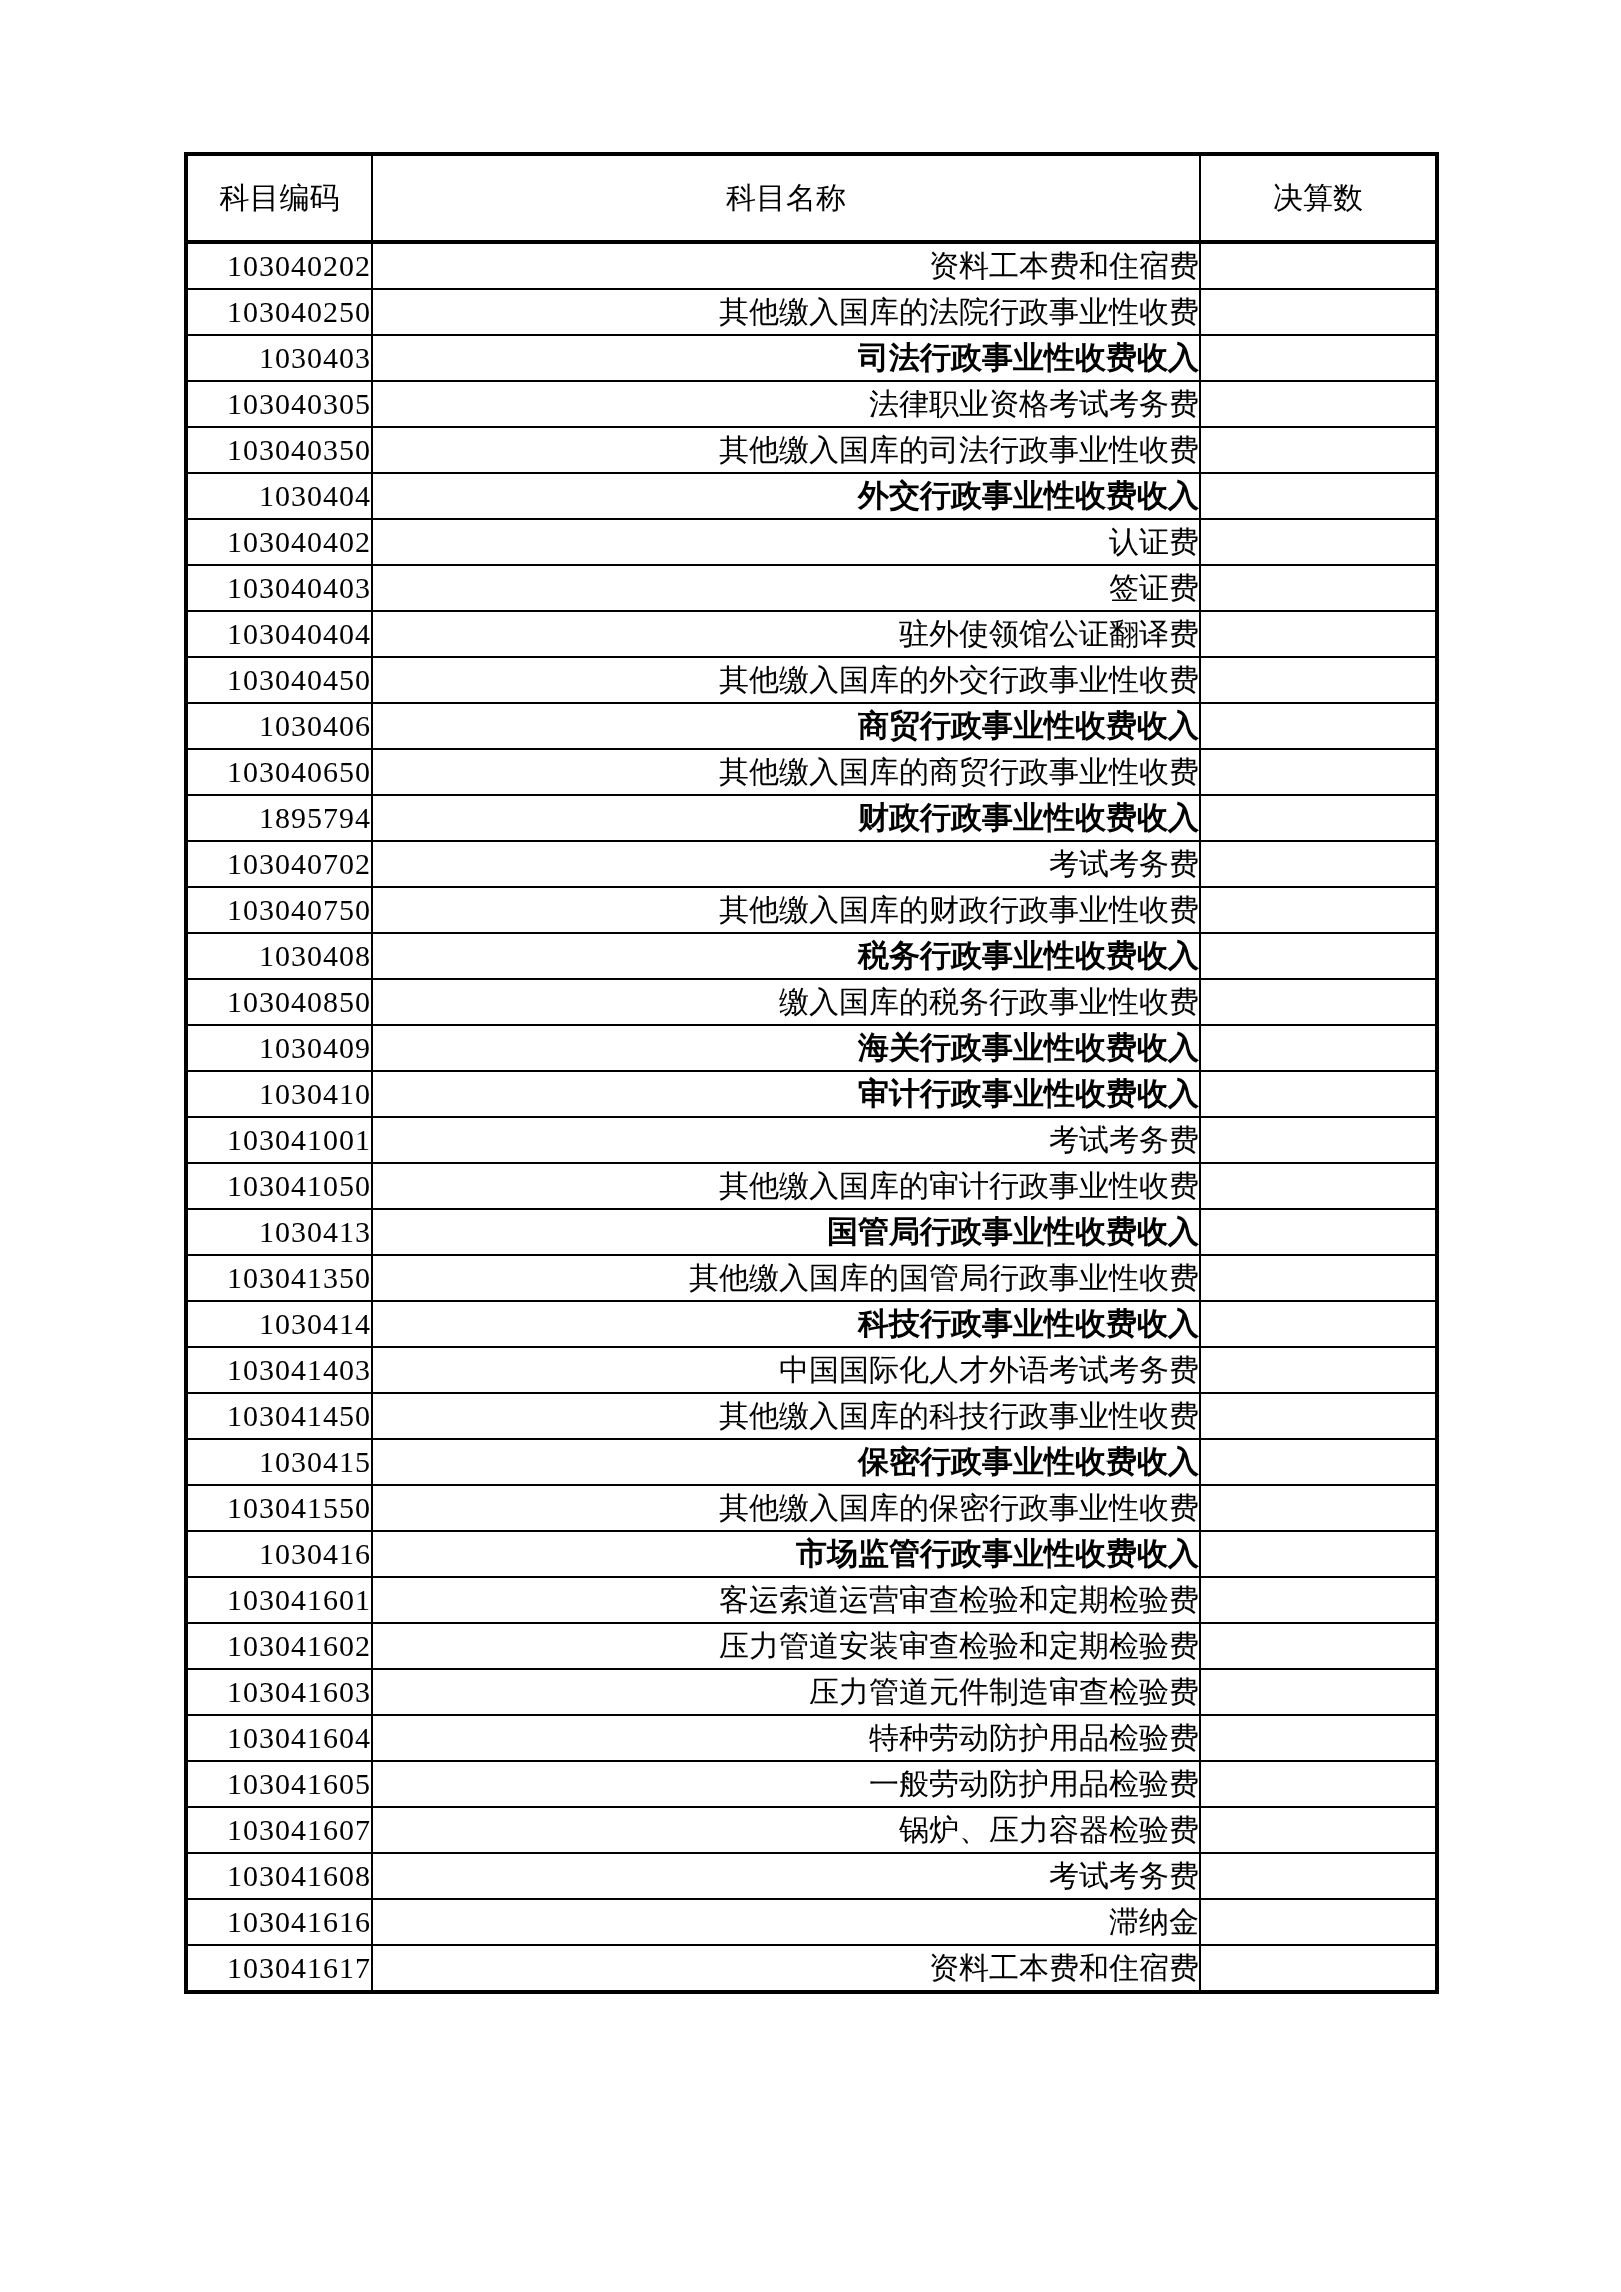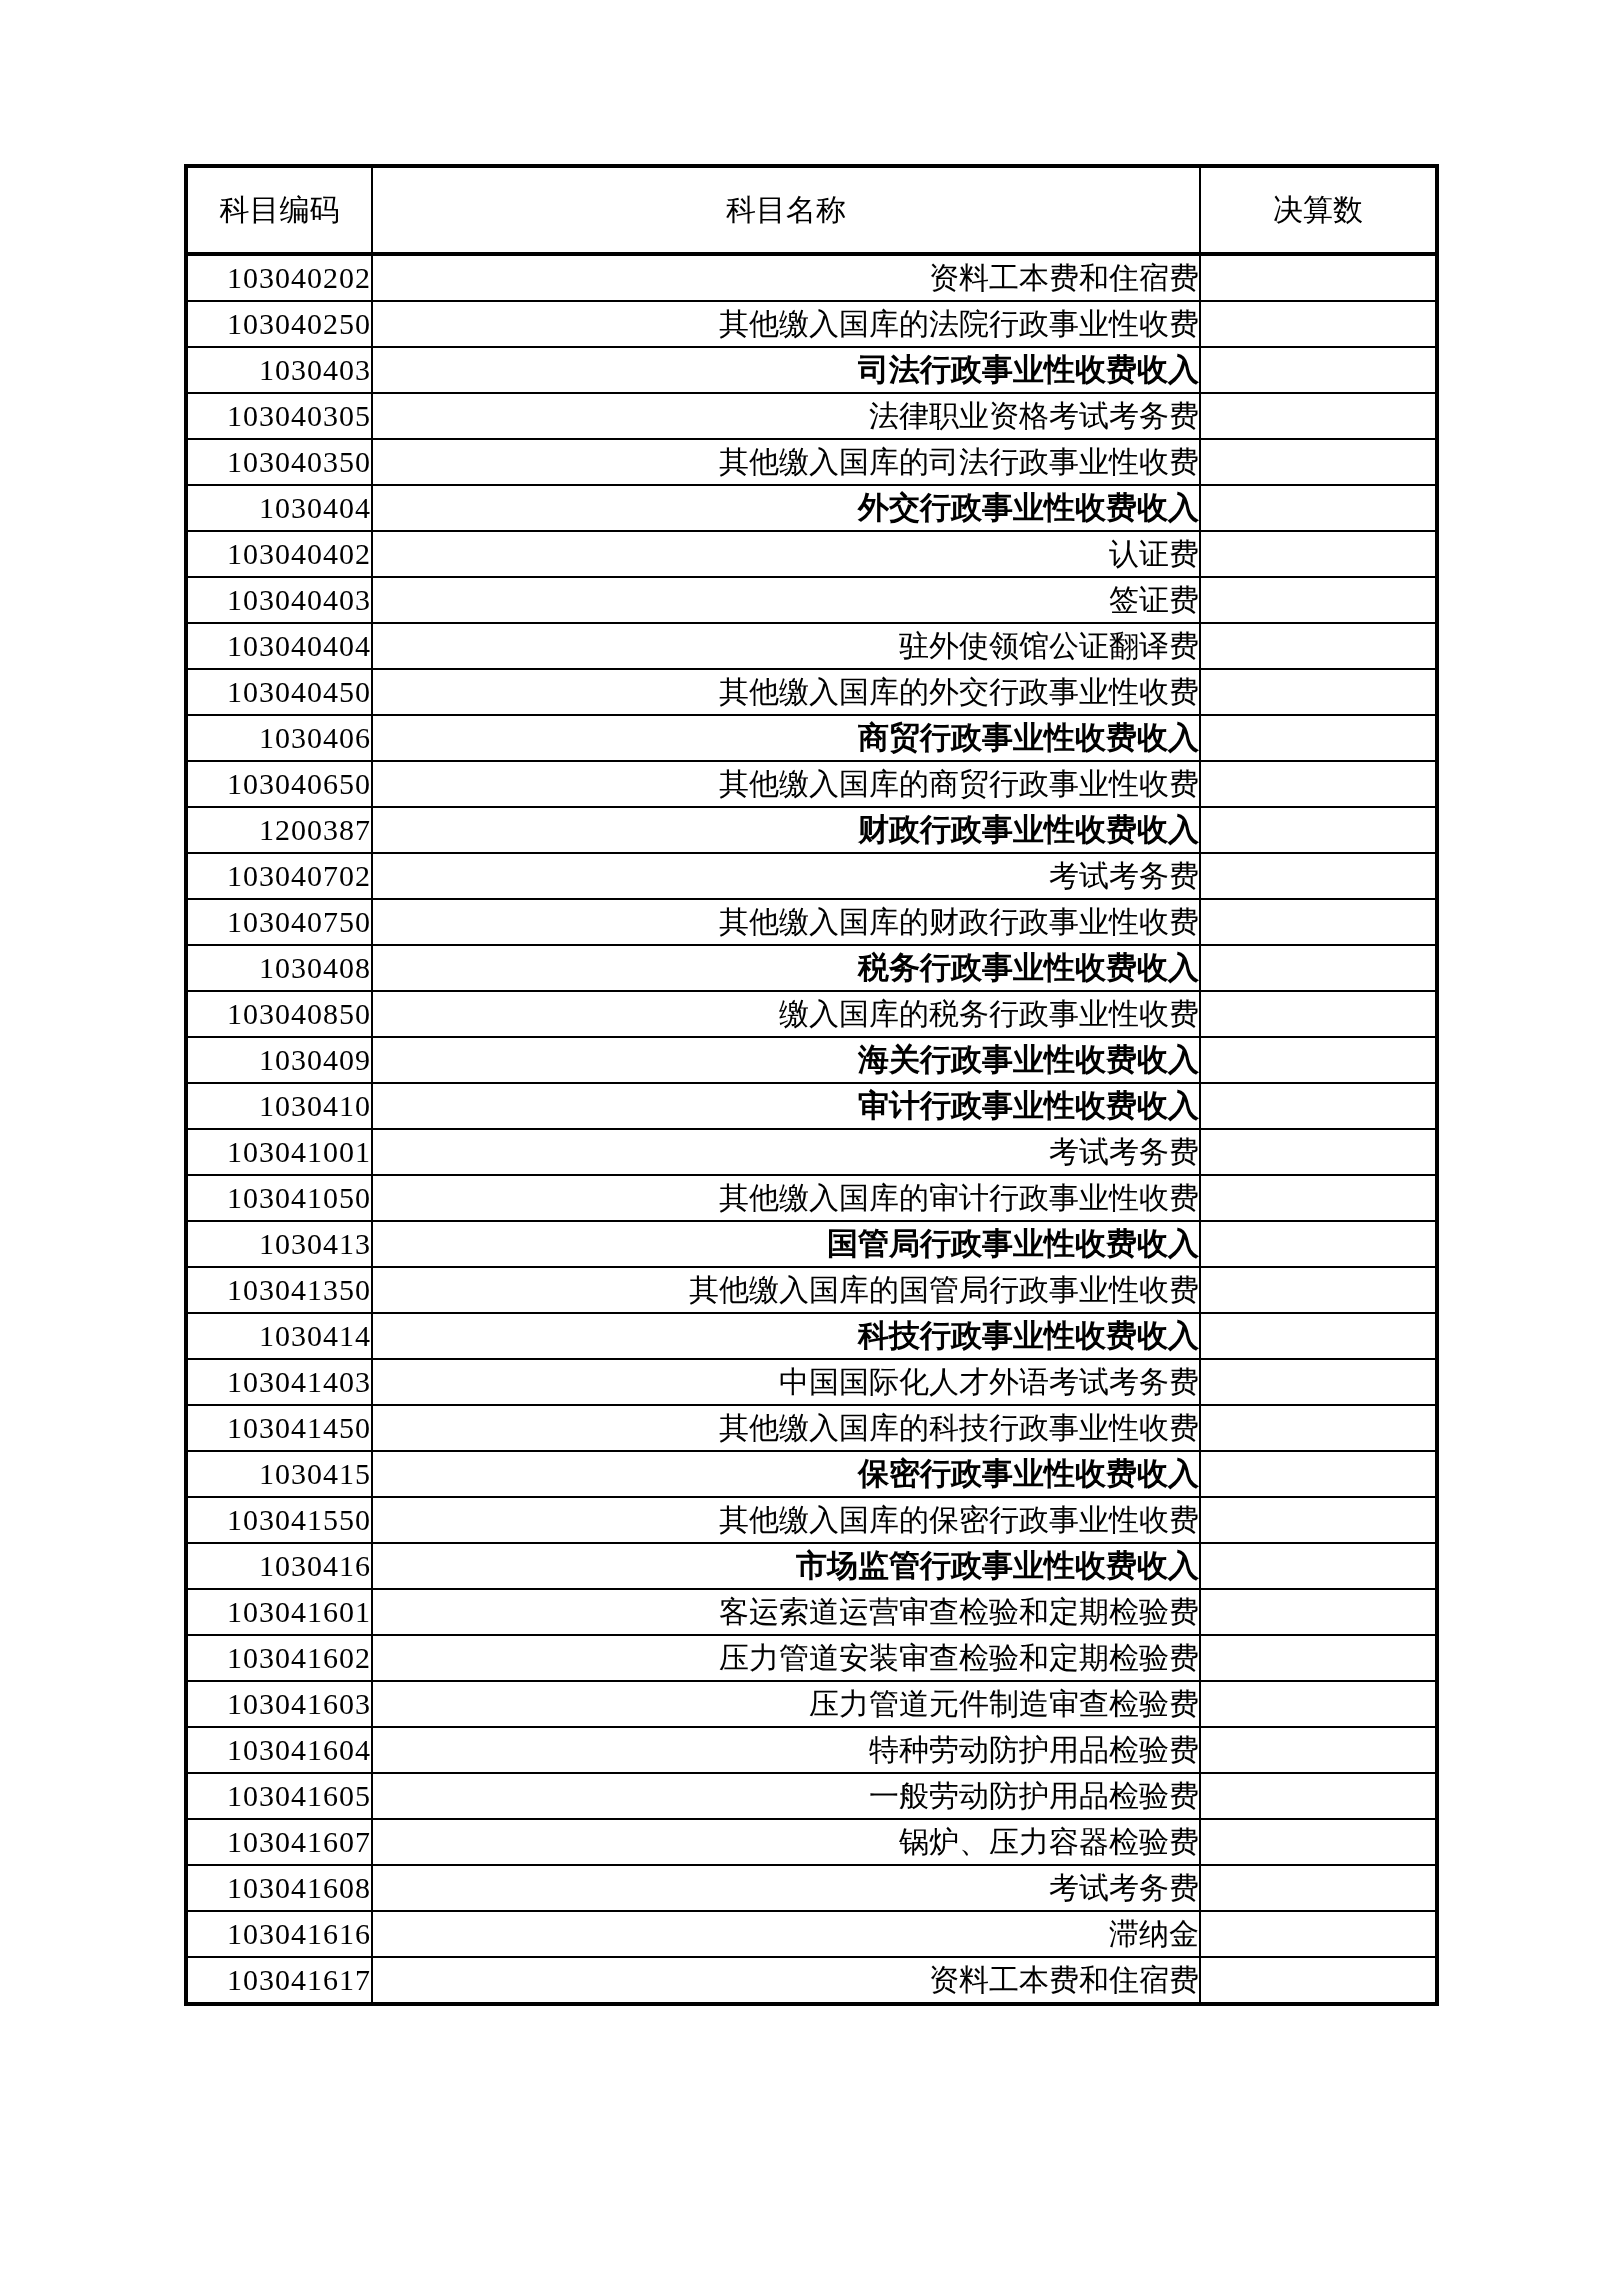--- a/index.html
+++ b/index.html
@@ -9,21 +9,21 @@
   }
   body {
     position: relative;
     width: 1621px;
     height: 2293px;
     color: #000000;
     font-family: "Liberation Serif", "DejaVu Serif", serif;
   }
   .page {
     position: absolute;
-    left: 0; top: 16px;
+    left: 0; top: 4px;
     width: 1621px;
     height: 2121px;
     background: #ffffff;
   }
   table.fiscal-table {
     position: absolute;
     left: 184px;
     top: 148px;
     border-collapse: collapse;
     table-layout: fixed;
@@ -140,21 +140,21 @@
           <td class="code-cell">1030406</td>
           <td class="name-cell">商贸行政事业性收费收入</td>
           <td class="value-cell"></td>
         </tr>
         <tr class="item">
           <td class="code-cell">103040650</td>
           <td class="name-cell">其他缴入国库的商贸行政事业性收费</td>
           <td class="value-cell"></td>
         </tr>
         <tr class="section">
-          <td class="code-cell">1200387</td>
+          <td class="code-cell">1895794</td>
           <td class="name-cell">财政行政事业性收费收入</td>
           <td class="value-cell"></td>
         </tr>
         <tr class="item">
           <td class="code-cell">103040702</td>
           <td class="name-cell">考试考务费</td>
           <td class="value-cell"></td>
         </tr>
         <tr class="item">
           <td class="code-cell">103040750</td>

